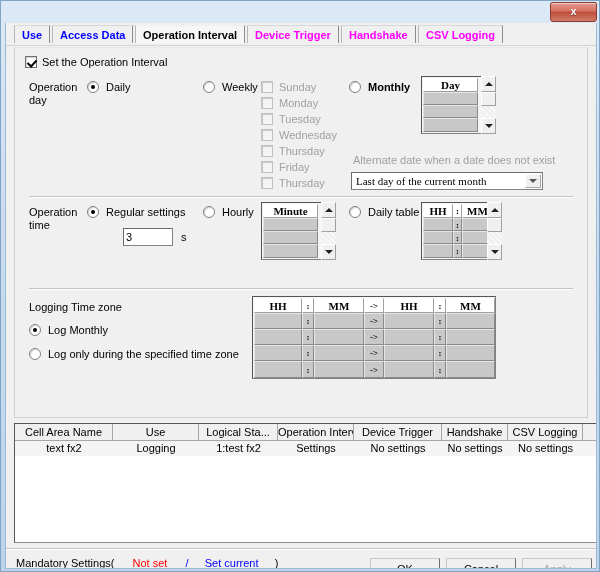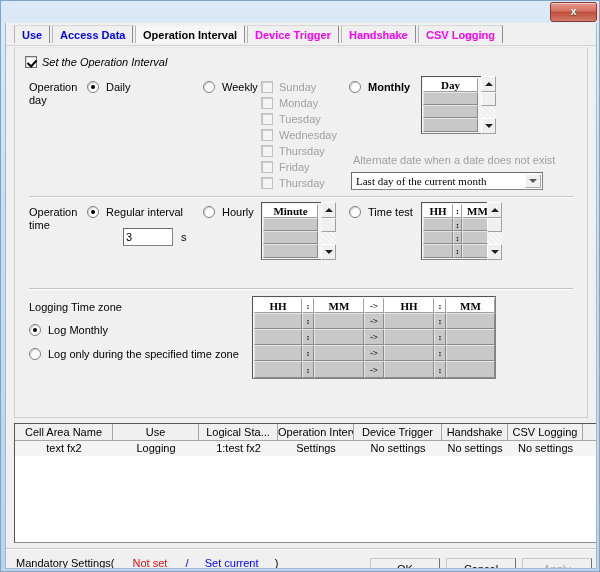--- a/index.html
+++ b/index.html
@@ -427,21 +427,21 @@
       <div class="tab selected" id="tab2" style="color: rgb(0, 0, 0); left: 129px;">Operation Interval</div>
       <div class="tab" id="tab3" style="color: rgb(255, 0, 255); left: 241px;">Device Trigger</div>
       <div class="tab" id="tab4" style="color: rgb(255, 0, 255); left: 335px;">Handshake</div>
       <div class="tab" id="tab5" style="color: rgb(255, 0, 255); left: 412px;">CSV Logging</div>
       <div id="tab-underline"></div>
     </div>
 
     <div id="panel">
 
       <div class="cbox on" style="left:10px; top:8px;"></div>
-      <div class="lbl" style="left:27px; top:8px;font-style:italic;">Set the Operation Interval</div>
+      <div class="lbl" style="left:27px; top:8px;">Set the Operation Interval</div>
 
       <div class="lbl" style="left:14px; top:33px;">Operation</div>
       <div class="lbl" style="left:14px; top:46px;">day</div>
 
       <div class="radio on" style="left:72px; top:33px;"></div>
       <div class="lbl" style="left:91px; top:33px;">Daily</div>
 
       <div class="radio" style="left:188px; top:33px;"></div>
       <div class="lbl" style="left:207px; top:33px;">Weekly</div>
 
@@ -487,21 +487,21 @@
             <span class="arrow-dn"></span>
           </span>
       </div>
 
       <div class="hsep" style="left:14px; top:148px; width:544px;"></div>
 
       <div class="lbl" style="left:14px; top:158px;">Operation</div>
       <div class="lbl" style="left:14px; top:171px;">time</div>
 
       <div class="radio on" style="left:72px; top:158px;"></div>
-      <div class="lbl" style="left:91px; top:158px;">Regular interval</div>
+      <div class="lbl" style="left:91px; top:158px;">Regular settings</div>
 
       <input class="tinput" style="left: 108px; top: 180px; width: 50px; height: 18px;" value="3">
       <div class="lbl" style="left:166px; top:183px;">s</div>
 
       <div class="radio" style="left:188px; top:158px;"></div>
       <div class="lbl" style="left:207px; top:158px;">Hourly</div>
 
       <div class="grid" style="left:246px; top:154px; width:75px; height:58px;">
         <div class="gcell ghdr" style="left:1px; top:1px; width:55px; height:14px; line-height:13px;">Minute</div>
         <div class="gcell gdata" style="left:1px; top:15px; width:55px; height:13px;"></div>
@@ -513,21 +513,21 @@
             <span class="arrow-up"></span>
           </div>
         <div class="vsb-thumb" style="top:16px; height:14px;"></div>
         <div class="vsb-track" style="top:30px; height:12px;"></div>
         <div class="vsb-btn" style="top:42px;">
             <span class="arrow-dn2"></span>
           </div>
       </div>
 
       <div class="radio" style="left:334px; top:158px;"></div>
-      <div class="lbl" style="left:353px; top:158px;">Time test</div>
+      <div class="lbl" style="left:353px; top:158px;">Daily table</div>
 
       <div class="grid" style="left:406px; top:154px; width:81px; height:58px;">
         <div class="gcell ghdr" style="left:1px; top:1px; width:30px; height:14px; line-height:13px;">HH</div>
         <div class="gcell gsep" style="left:31px; top:1px; width:9px; height:14px; line-height:13px; font-size:9px;">:</div>
         <div class="gcell ghdr" style="left:40px; top:1px; width:31px; height:14px; line-height:13px;">MM</div>
 
         <div class="gcell gdata" style="left:1px; top:15px; width:30px; height:13px;"></div>
         <div class="gcell gsepd" style="left:31px; top:15px; width:9px; height:13px; line-height:12px;">:</div>
         <div class="gcell gdata" style="left:40px; top:15px; width:31px; height:13px;"></div>
 

